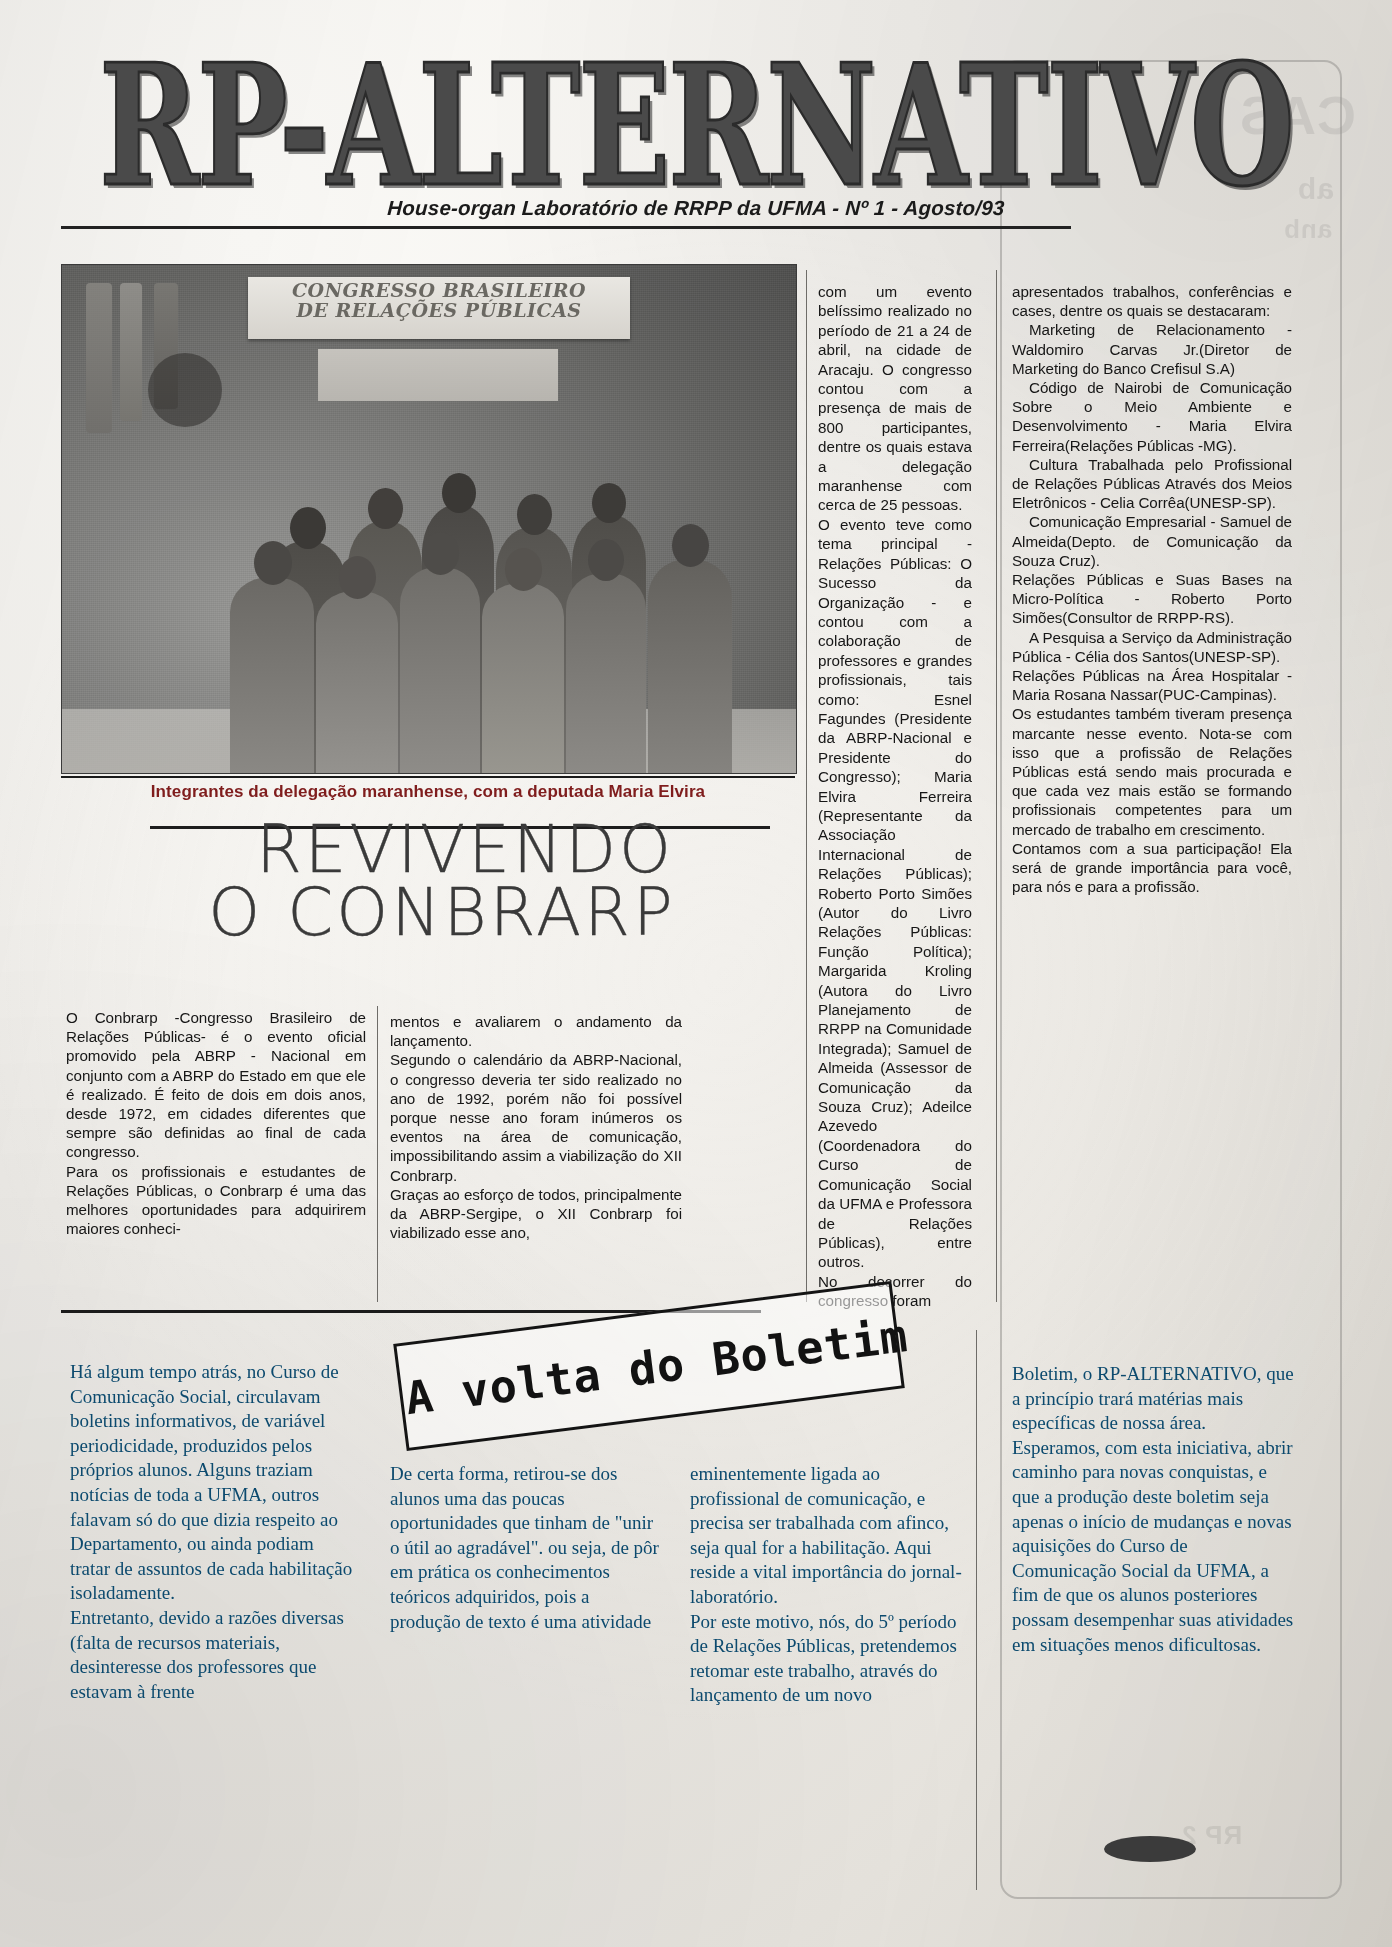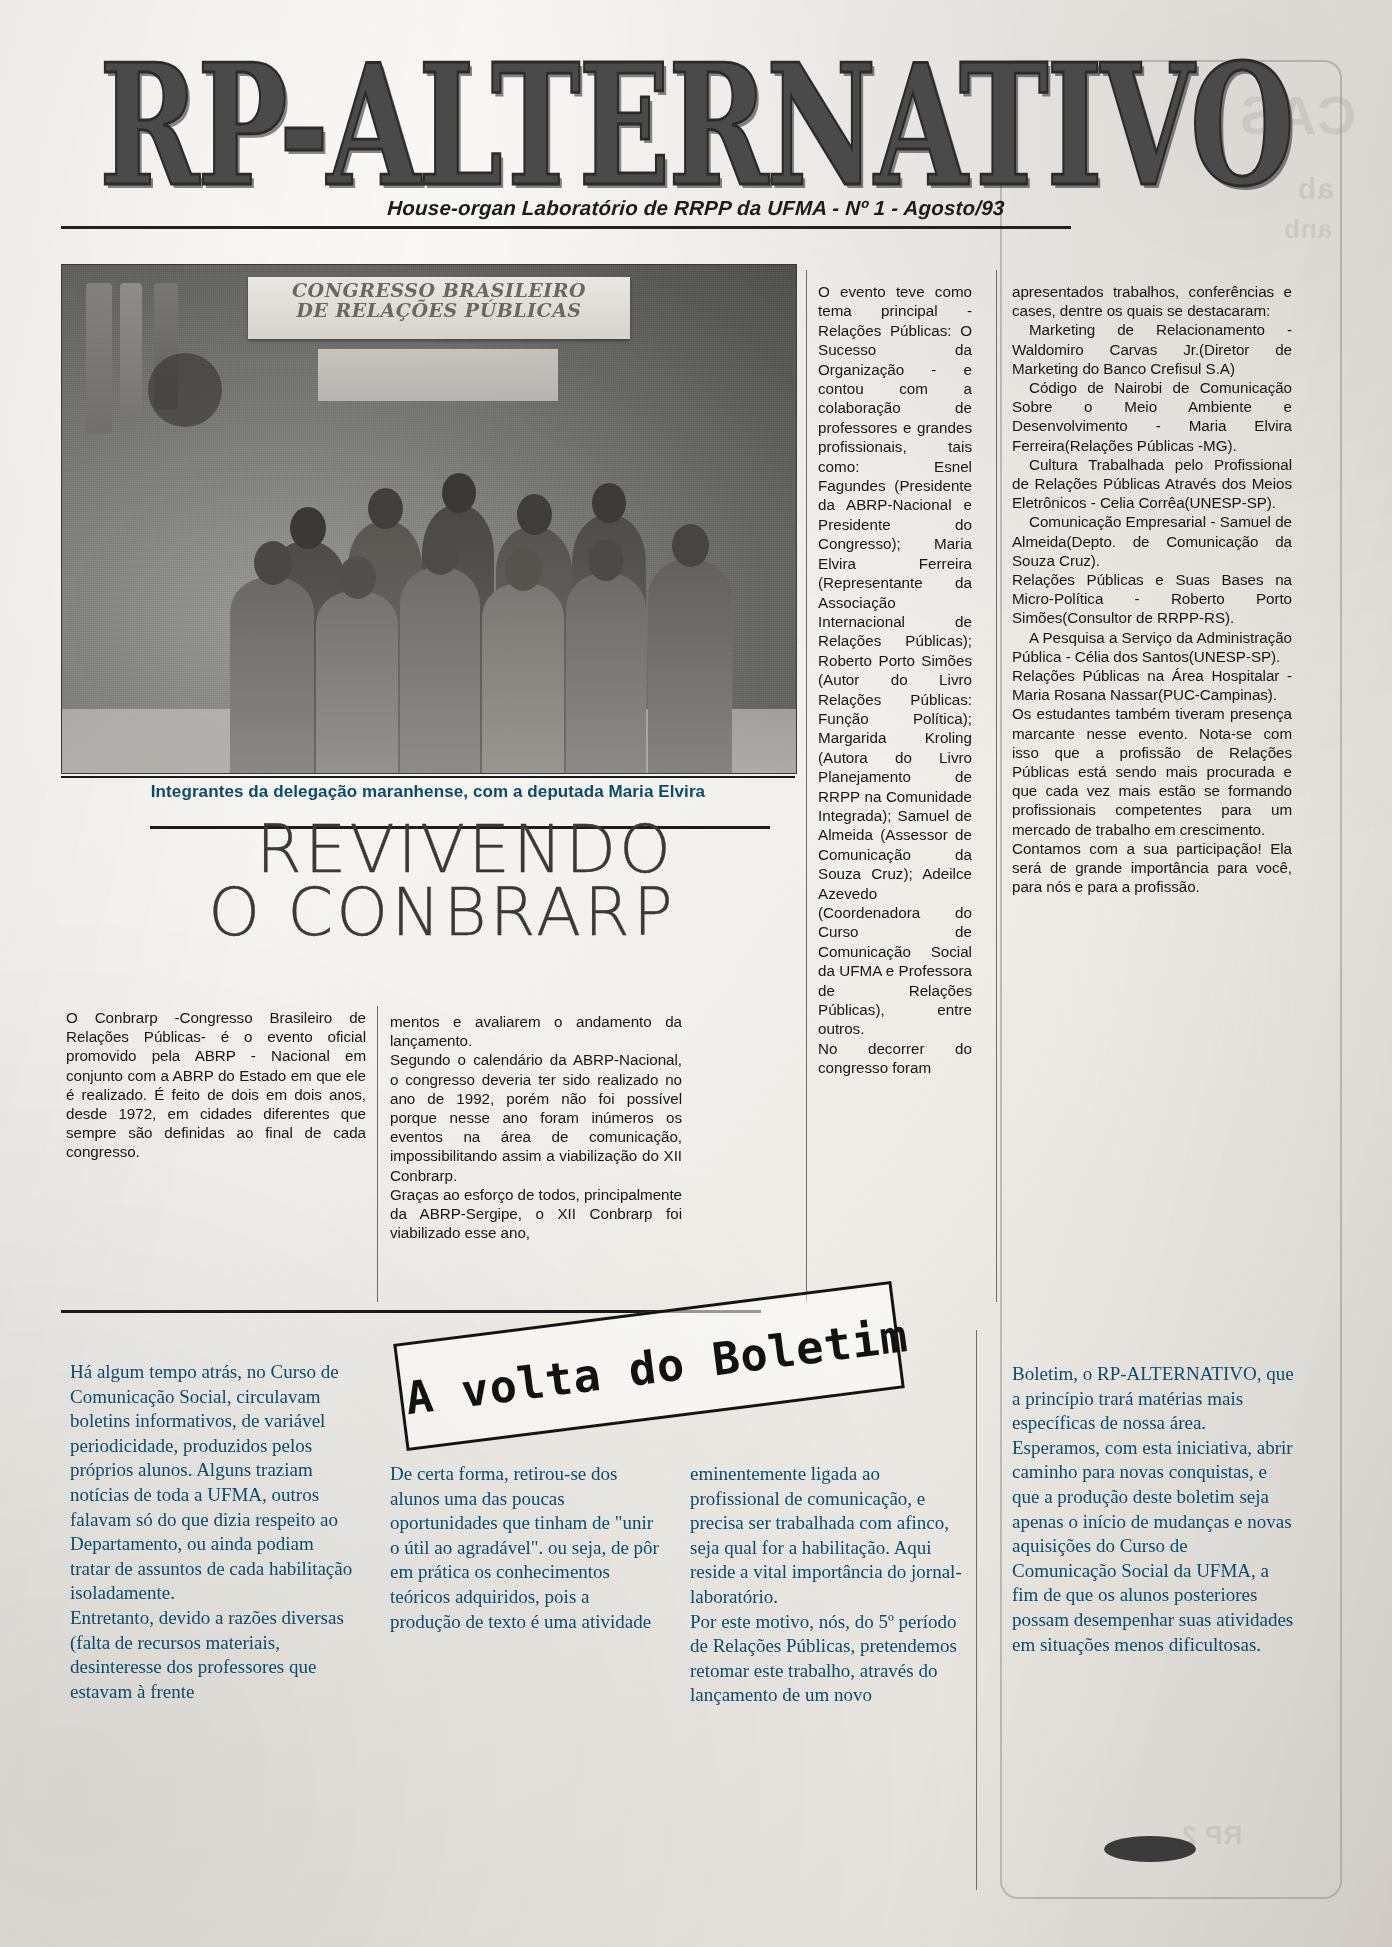--- a/index.html
+++ b/index.html
@@ -105,21 +105,21 @@
   .fig{position:absolute;bottom:0;border-radius:46% 46% 0 0/18% 18% 0 0;}
   .head{position:absolute;border-radius:50%;}
   #photo .flag{position:absolute;top:18px;border-radius:4px;opacity:.75;}
   #photo-floor{
     position:absolute;left:0;bottom:0;width:100%;height:64px;
     background:linear-gradient(180deg,rgba(210,208,203,.55),rgba(186,184,179,.85));
   }
 
   #caption{
     position:absolute;left:61px;top:782px;width:734px;
-    font-size:17px;font-weight:bold;color:#0c4a6e;text-align:center;
+    font-size:17px;font-weight:bold;color:#7f1d1d;text-align:center;
     letter-spacing:.1px;
   }
   #caption-rule{position:absolute;left:61px;top:776px;width:734px;height:2px;background:#1a1a1a;}
 
   
   #headline{
     position:absolute;left:120px;top:818px;width:690px;
     font-size:66px;line-height:.96;font-weight:300;color:#3a3a3a;
     letter-spacing:3px;text-align:center;
     font-family:"DejaVu Sans", sans-serif;
@@ -257,39 +257,41 @@
   <div id="caption-rule"></div>
   <div id="caption">Integrantes da delegação maranhense, com a deputada  Maria Elvira</div>
 
   <div id="hl-rule"></div>
   <div id="headline">
     <span>REVIVENDO</span>
     <span class="l2">O CONBRARP</span>
   </div>
 
   <div class="col colNarrow" id="a1c3" style="left:818px;top:282px;width:154px;">
+    <p>com um evento belíssimo realizado no período de 21 a 24 de abril, na cidade de Aracaju. O congresso contou com a presença de mais de 800 participantes, dentre os quais estava a delegação maranhense com cerca de 25 pessoas.</p>
     <p>O evento teve como tema principal - Relações Públicas: O Sucesso da Organização - e contou com a colaboração de professores e grandes profissionais, tais como: Esnel Fagundes (Presidente da ABRP-Nacional e Presidente do Congresso); Maria Elvira Ferreira (Representante da Associação Internacional de Relações Públicas); Roberto Porto Simões (Autor do Livro Relações Públicas: Função Política); Margarida Kroling (Autora do Livro Planejamento de RRPP na Comunidade Integrada); Samuel de Almeida (Assessor de Comunicação da Souza Cruz); Adeilce Azevedo (Coordenadora do Curso de Comunicação Social da UFMA e Professora de Relações Públicas), entre outros.</p>
     <p>No decorrer do congresso foram</p>
   </div>
 
   <div class="col colA" id="a1c4" style="left:1012px;top:282px;width:280px;">
     <p>apresentados trabalhos, conferências e cases, dentre os quais se destacaram:</p>
     <p class="ind">Marketing de Relacionamento - Waldomiro Carvas Jr.(Diretor de Marketing do  Banco Crefisul S.A)</p>
     <p class="ind">Código de Nairobi de Comunicação Sobre o Meio Ambiente e Desenvolvimento - Maria Elvira Ferreira(Relações Públicas -MG).</p>
     <p class="ind">Cultura Trabalhada pelo Profissional de Relações Públicas Através dos Meios Eletrônicos - Celia Corrêa(UNESP-SP).</p>
     <p class="ind">Comunicação Empresarial - Samuel de Almeida(Depto. de Comunicação da Souza Cruz).</p>
     <p>Relações Públicas e Suas Bases na Micro-Política - Roberto Porto Simões(Consultor de RRPP-RS).</p>
     <p class="ind">A Pesquisa a Serviço da Administração Pública - Célia dos Santos(UNESP-SP).</p>
     <p>Relações Públicas na Área Hospitalar - Maria Rosana Nassar(PUC-Campinas).</p>
     <p>Os estudantes também tiveram presença marcante nesse evento. Nota-se com isso que a profissão de Relações Públicas está sendo mais procurada e que cada vez mais estão se formando profissionais competentes para um mercado de trabalho em crescimento.</p>
     <p>Contamos com a sua participação! Ela será de grande importância para você, para nós e para a profissão.</p>
   </div>
 
   <div class="col colA" id="a1c1" style="left:66px;top:1008px;width:300px;">
     <p>O Conbrarp -Congresso Brasileiro de Relações Públicas- é o evento oficial promovido pela ABRP - Nacional em conjunto com a ABRP do Estado em que ele é realizado. É feito de dois em dois anos, desde 1972, em cidades diferentes que sempre são definidas ao final de cada congresso.</p>
+    <p>Para os profissionais e estudantes de Relações Públicas, o Conbrarp é uma das melhores oportunidades para adquirirem maiores conheci-</p>
   </div>
 
   <div class="col colA" id="a1c2" style="left:390px;top:1012px;width:292px;">
     <p>mentos e avaliarem o andamento da lançamento.</p>
     <p>Segundo o calendário da ABRP-Nacional, o congresso deveria ter sido realizado no ano de 1992, porém não foi possível porque nesse ano foram inúmeros os eventos na área de comunicação, impossibilitando assim a viabilização do XII Conbrarp.</p>
     <p>Graças ao esforço de todos, principalmente da ABRP-Sergipe, o XII Conbrarp foi viabilizado esse ano,</p>
   </div>
 
   <div class="vrule" style="left:806px;top:270px;height:1032px;"></div>
   <div class="vrule" style="left:996px;top:270px;height:1032px;"></div>

